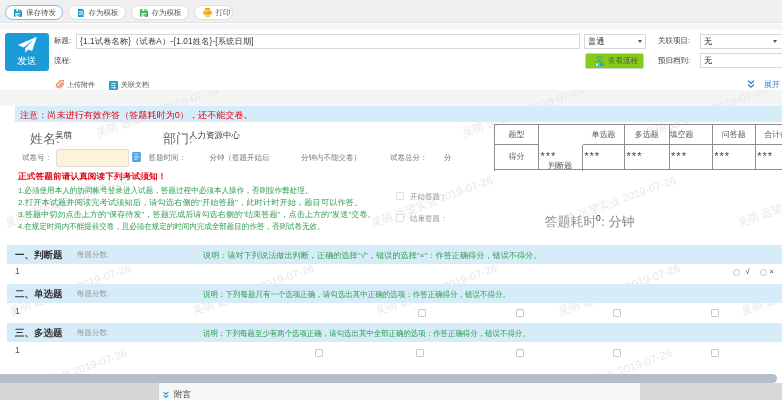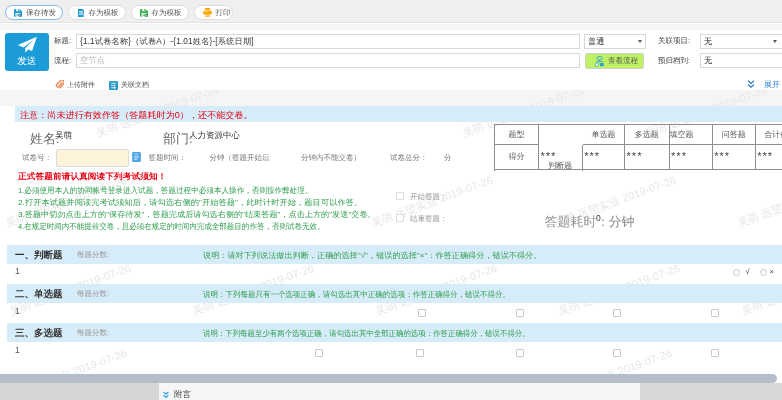--- a/index.html
+++ b/index.html
@@ -114,29 +114,28 @@
 <div class="abs" id="panel">
   <div class="abs" id="send">
     <svg width="23" height="19" viewBox="0 0 26 22" style="margin-top:3px;">
         <path fill="#fff" d="M25 1 L3 10.5 L9.5 13.2 L21 4.5 L11.5 14.2 L11.8 19.5 L14.8 15.5 L19.5 17.5 Z"></path>
       </svg>
     <div class="txt">发送</div>
   </div>
   <div class="flabel" style="left:54px; top:6px;">标题:</div>
   <div class="finput" style="left:76px; top:3.5px; width:504px; height:15px;">{1.1试卷名称}（试卷A）-{1.01姓名}-[系统日期]</div>
   <div class="flabel" style="left:54px; top:26px;">流程:</div>
-  <div class="finput" style="left:76px; top:23px; width:504px; height:15px;"><span class="ph">空节点</span></div>
   <div class="finput" style="left:584px; top:3.5px; width:61.5px; height:15px;">普通</div>
   <div class="sel-arrow" style="left:638px; top:9.5px;"></div>
   <div class="flabel" style="left:658px; top:6px;">关联项目:</div>
   <div class="finput" style="left:700px; top:3.5px; width:90px; height:15px;">无</div>
   <div class="sel-arrow" style="left:773px; top:9.5px;"></div>
   <div class="flabel" style="left:658px; top:26px;">预归档到:</div>
   <div class="finput" style="left:700px; top:23px; width:90px; height:15px;">无</div>
-  <div style="position:absolute; left:585px; top:23px; width:59px; height:16px; border:1px solid #cfcfcf; border-radius:2px; background:#bef264; display:flex; align-items:center; font-size:7.5px; color:#555; white-space:nowrap;">
+  <div style="position:absolute; left:585px; top:23px; width:59px; height:16px; border:1px solid #cfcfcf; border-radius:2px; background:#84cc16; display:flex; align-items:center; font-size:7.5px; color:#555; white-space:nowrap;">
     <svg width="9" height="11" viewBox="0 0 17 21" style="margin:0 4px 0 9px;">
         <rect x="3.5" y="1" width="10" height="6.5" rx="3.2" fill="none" stroke="#2a9fd4" stroke-width="1.7"></rect>
         <path d="M8.5 7.5 v3 M2.5 10.5 h12 M2.5 10.5 v2 M14.5 10.5 v2" stroke="#2a9fd4" stroke-width="1.4" fill="none"></path>
         <path d="M0.5 19.5 l2 -6 h5 l-2 6 Z" fill="#fff" stroke="#2a9fd4" stroke-width="1.3"></path>
         <rect x="9.5" y="13.5" width="7" height="6" fill="#2a9fd4"></rect>
       </svg>
     查看流程</div>
   <div style="position:absolute; left:55px; top:49px; width:200px; height:12px; display:flex; align-items:center;">
     <svg width="9" height="10" viewBox="0 0 14 16">
         <path d="M10.5 4.5 L6 10.5 a2.3 2.3 0 0 1 -3.6 -2.8 L8 1.5 a3.4 3.4 0 0 1 5.4 4.2 L8.2 12.5" stroke="#f0946a" stroke-width="2.6" fill="none" stroke-linecap="round"></path>

